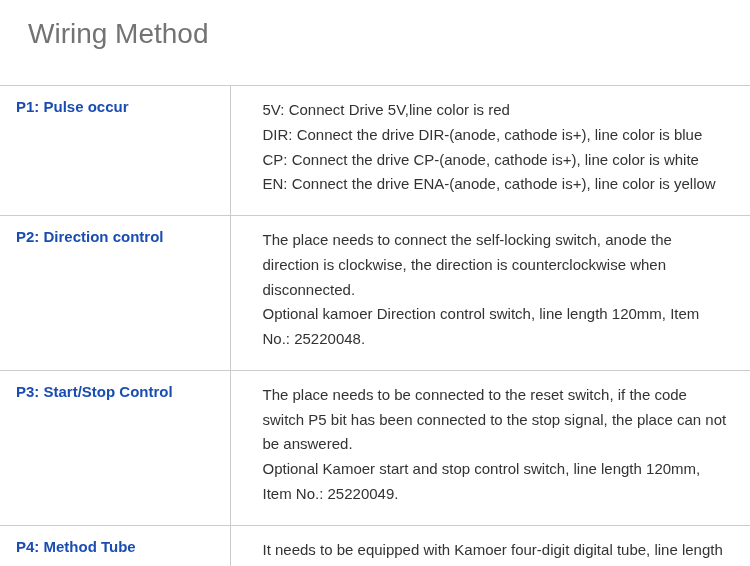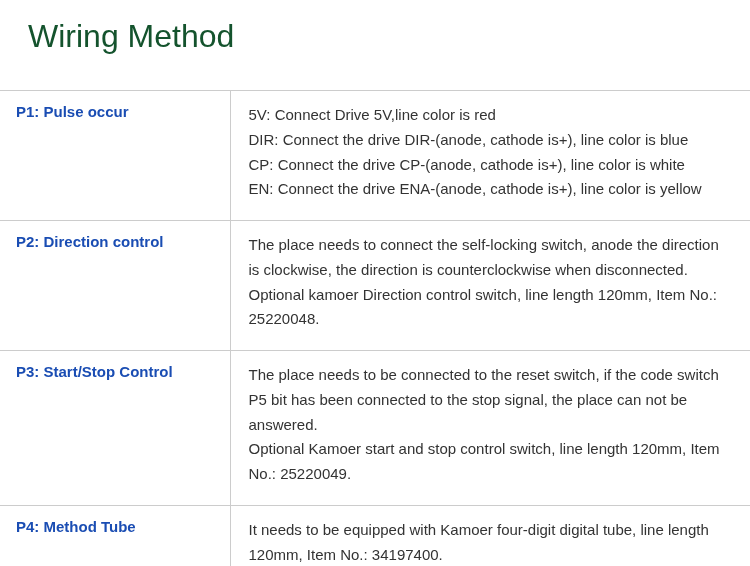--- a/index.html
+++ b/index.html
@@ -4,23 +4,23 @@
   <style>
     * { box-sizing: border-box; margin: 0; padding: 0; }
     body {
       width: 750px;
       height: 566px;
       background: #ffffff;
       font-family: Arial, Helvetica, sans-serif;
       color: #333333;
     }
     .heading {
-      font-size: 32px;
+      font-size: 28px;
       font-weight: 400;
-      color: #14532d;
+      color: #737373;
       padding: 18px 8px 22px 28px;
     }
     .wiring-table {
       width: 100%;
       border-collapse: collapse;
       table-layout: fixed;
       margin-top: 13px;
     }
     .wiring-table td {
       border: 1px solid #cccccc;
@@ -30,21 +30,21 @@
       font-size: 15px;
     }
     .wiring-table td.label-cell {
       width: 230px;
       color: #1a4db3;
       font-weight: bold;
       padding: 12px 10px 12px 16px;
       border-right: 1px solid #cccccc;
     }
     .wiring-table td.desc-cell {
-      padding: 12px 22px 18px 18px;
+      padding: 12px 22px 18px 32px;
       color: #333333;
       line-height: 1.65;
     }
     .desc-cell p { margin: 0; }
   </style>
 </head>
 <body>
 
 <h1 class="heading">Wiring Method</h1>
 

